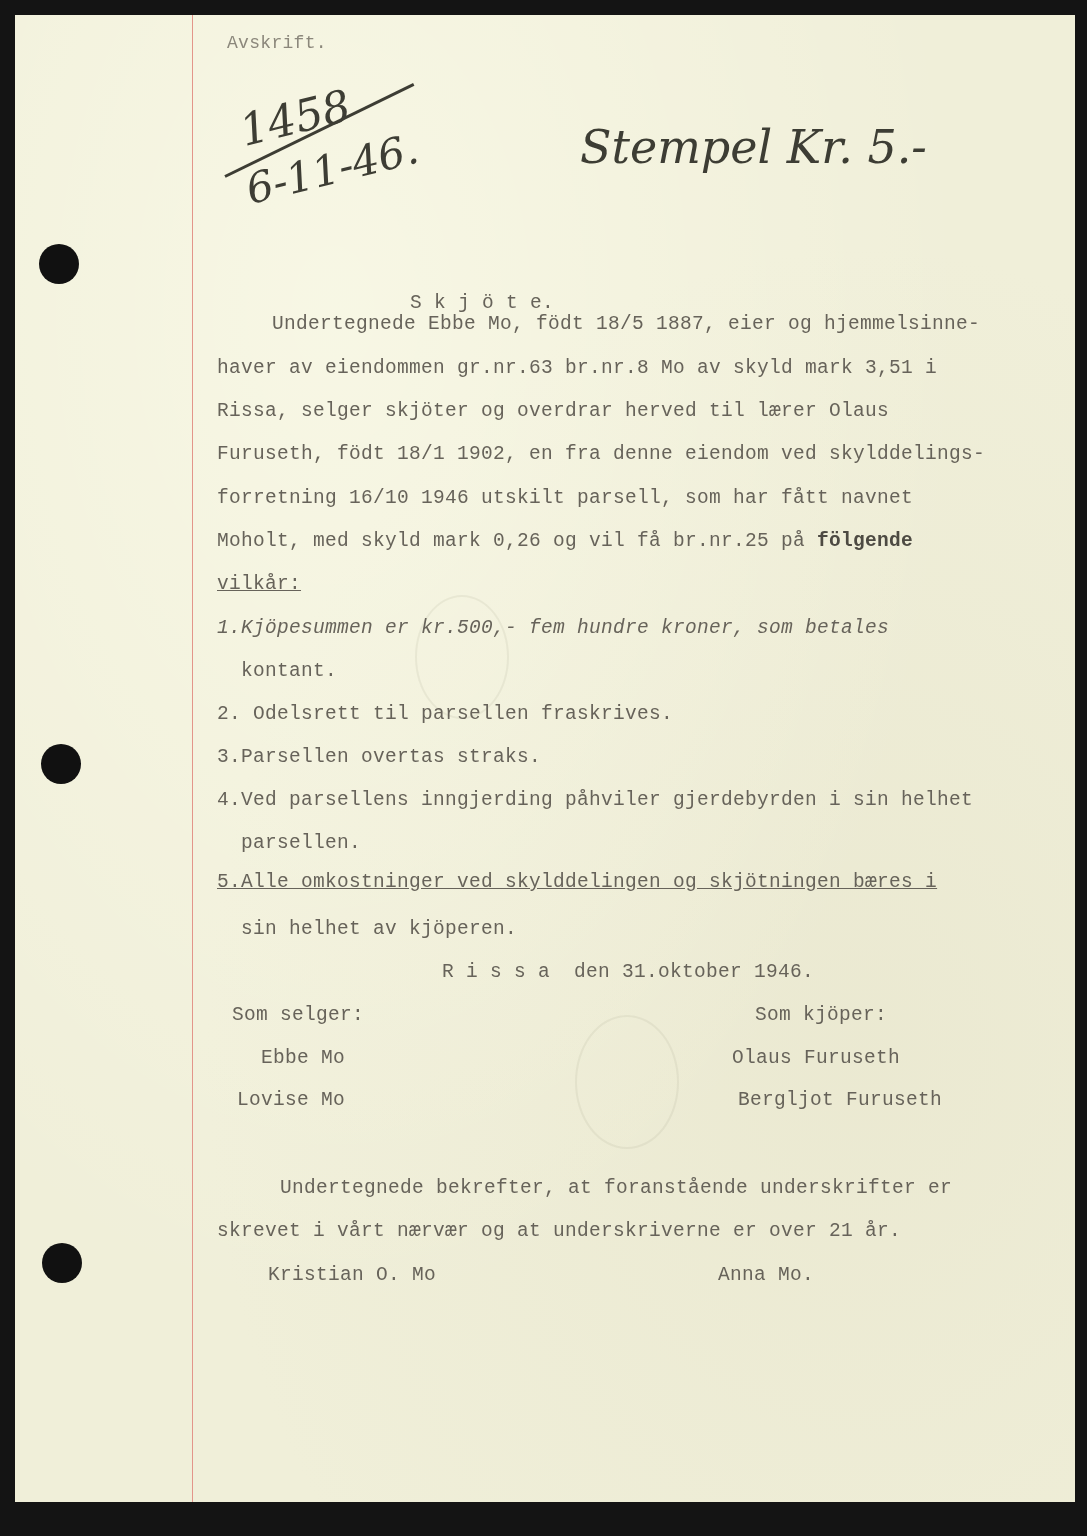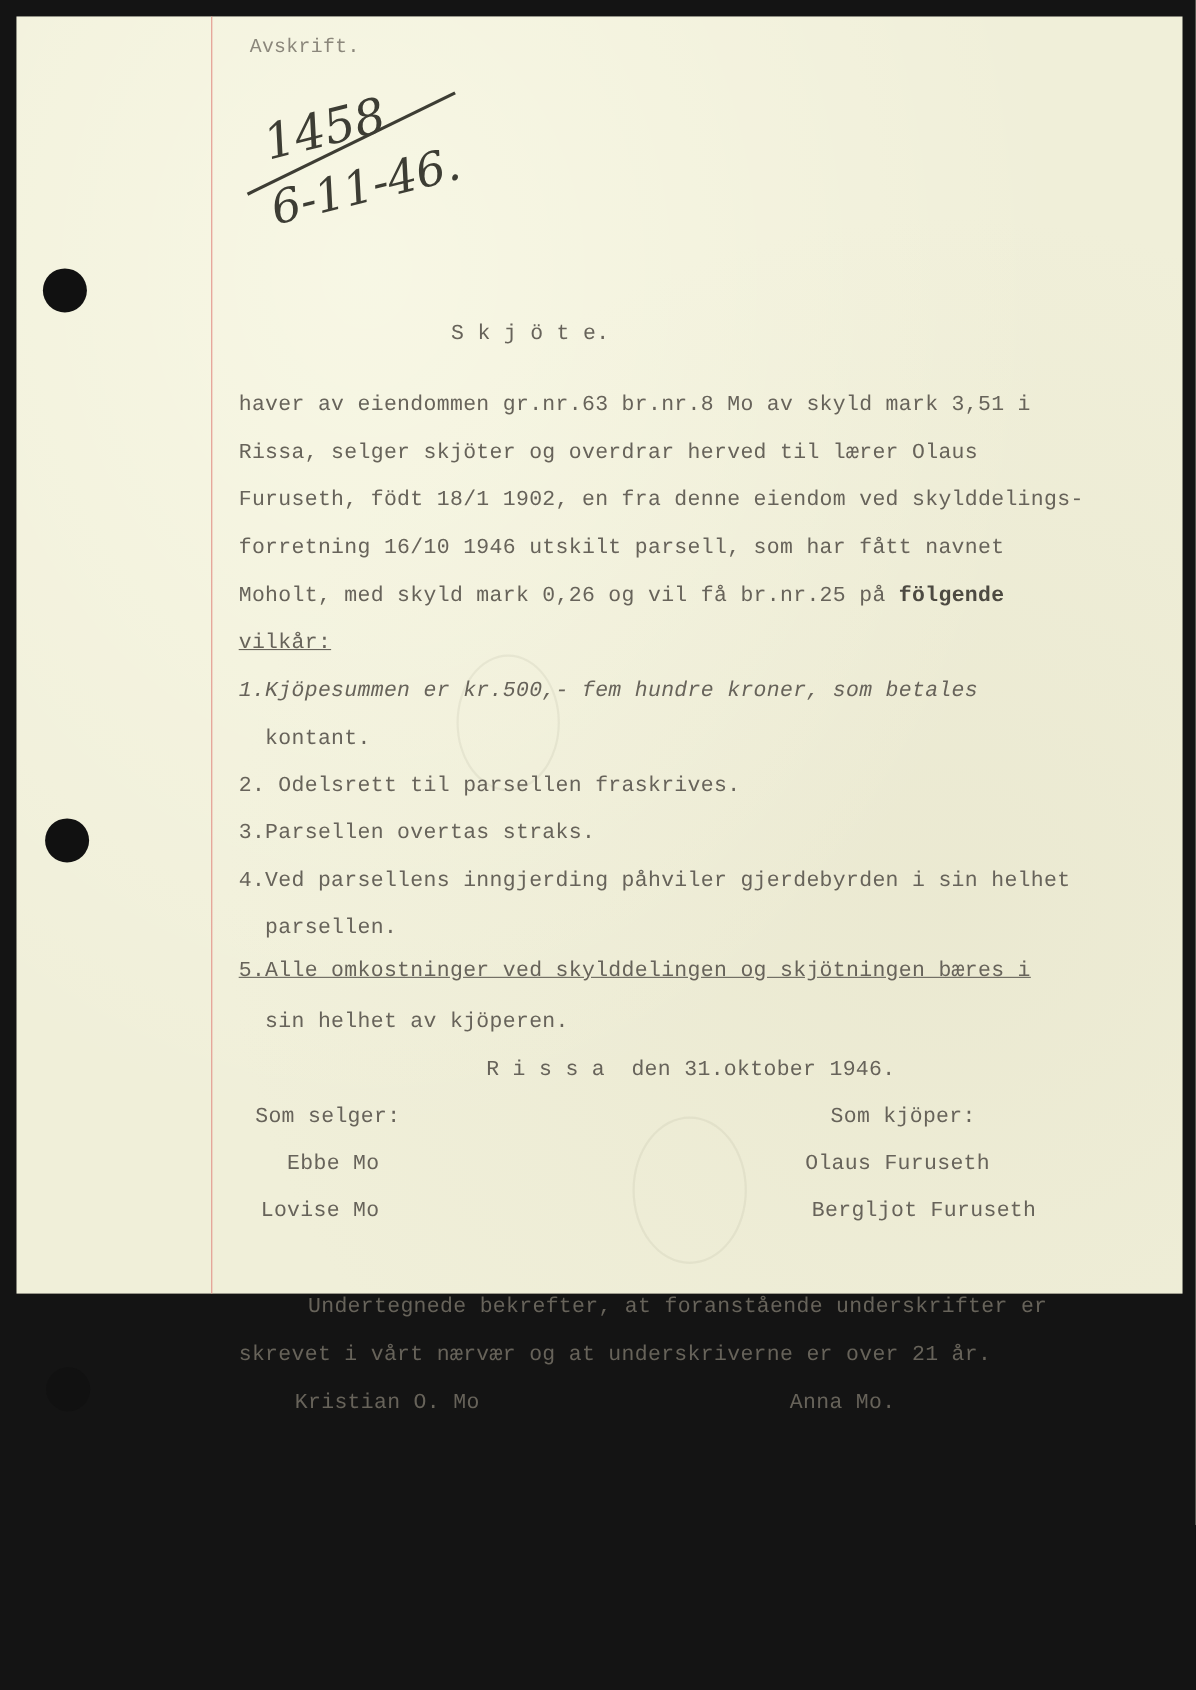--- a/index.html
+++ b/index.html
@@ -1,21 +1,21 @@
 <!DOCTYPE html>
 <html><head>
   <meta charset="utf-8">
   <style>
     html, body { margin: 0; padding: 0; }
     body {
       width: 1087px; height: 1536px; position: relative; overflow: hidden;
       background: #141414;
     }
     .paper {
-      position: absolute; left: 15px; top: 15px; width: 1060px; height: 1161px;
+      position: absolute; left: 15px; top: 15px; width: 1060px; height: 1487px;
       background: #f0efd9;
       background-image:
         radial-gradient(ellipse at 30% 20%, rgba(255,255,240,0.5), rgba(0,0,0,0) 60%),
         radial-gradient(ellipse at 80% 70%, rgba(225,222,195,0.35), rgba(0,0,0,0) 55%);
     }
     .margin-line {
       position: absolute; left: 177px; top: 0; width: 1px; height: 100%;
       background: #e3958a;
     }
     .punch {
@@ -48,23 +48,25 @@
   <div class="punch" style="left:27px; top:1228px;"></div>
 
   <div class="stamp-ghost" style="left:400px; top:580px; width:90px; height:120px;"></div>
   <div class="stamp-ghost" style="left:560px; top:1000px; width:100px; height:130px;"></div>
 
   <div class="tw light" style="left:212px; top:18px; font-size:18px;">Avskrift.</div>
 
   <div class="hand" style="left:232px; top:90px; font-size:44px; transform:rotate(-14deg); transform-origin:left bottom;">1458</div>
   <div style="position:absolute; left:210px; top:160px; width:210px; height:3px; background:#3d3d34; transform:rotate(-26deg); transform-origin:left center;"></div>
   <div class="hand" style="left:238px; top:150px; font-size:42px; transform:rotate(-14deg); transform-origin:left bottom;">6-11-46.</div>
+  <div class="hand" style="left:565px; top:105px; font-size:46px;">Stempel Kr. 5.-</div>
 
   <div class="tw" style="left:395px; top:252px;margin-top:25px;">S k j ö t e.</div>
 
+  <div class="tw" style="left:257px; top:298px;">Undertegnede Ebbe Mo, födt 18/5 1887, eier og hjemmelsinne-</div>
   <div class="tw" style="left:202px; top:342px;">haver av eiendommen gr.nr.63 br.nr.8 Mo av skyld mark 3,51 i</div>
   <div class="tw" style="left:202px; top:385px;">Rissa, selger skjöter og overdrar herved til lærer Olaus</div>
   <div class="tw" style="left:202px; top:428px;">Furuseth, födt 18/1 1902, en fra denne eiendom ved skylddelings-</div>
   <div class="tw" style="left:202px; top:472px;">forretning 16/10 1946 utskilt parsell, som har fått navnet</div>
   <div class="tw" style="left:202px; top:515px;"><span>Moholt, med skyld mark 0,26 og vil få br.nr.25 på </span><span class="bold" style="font-weight:bold; color:#4d4a42;">fölgende</span></div>
   <div class="tw" style="left:202px; top:558px;text-decoration:underline;">vilkår:</div>
 
   <div class="tw" style="left:202px; top:602px;font-style:italic;">1.Kjöpesummen er kr.500,- fem hundre kroner, som betales</div>
   <div class="tw" style="left:202px; top:645px;">  kontant.</div>
   <div class="tw" style="left:202px; top:688px;">2. Odelsrett til parsellen fraskrives.</div>

